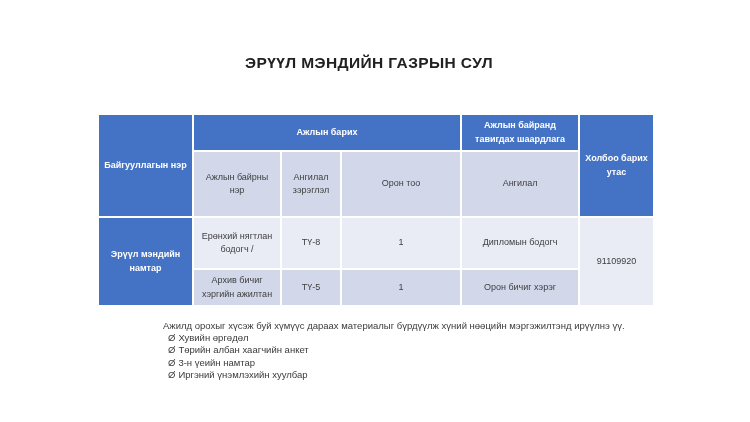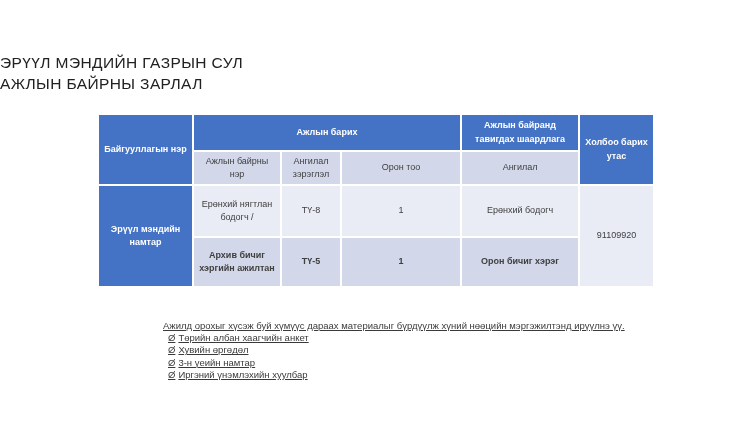--- a/index.html
+++ b/index.html
@@ -2,26 +2,26 @@
 <html><head>
 <meta charset="utf-8">
 <style>
   * { margin: 0; padding: 0; box-sizing: border-box; }
   html, body { width: 750px; height: 422px; background: #ffffff; overflow: hidden; }
   body { font-family: "Liberation Sans", "DejaVu Sans", sans-serif; position: relative; }
 
   .page-title {
     position: absolute;
     top: 52px; left: 0; width: 738px;
-    text-align: left;
+    text-align: center;
     font-size: 15.5px;
     line-height: 21px;
     letter-spacing: 0.4px;
     color: #212121;
-    font-weight: 400;
+    font-weight: 700;
   }
 
   table.vacancy {
     position: absolute;
     left: 97px; top: 113px;
     width: 558px;
     border-collapse: separate;
     border-spacing: 2px;
     table-layout: fixed;
   }
@@ -37,71 +37,69 @@
   td.band-a { background: #D2D8EA; color: #404040; }
   td.band-b { background: #E9EBF5; color: #404040; }
 
   .footer-block {
     position: absolute;
     left: 163px; top: 320px;
     width: 470px;
     font-size: 9.5px;
     line-height: 12.2px;
     color: #3a3a3a;
-    text-decoration: underline;
   }
   .footer-block .req-item { padding-left: 5px; }
   .bullet-glyph { margin-right: 3px; }
 </style>
 </head>
 <body>
 
 <div class="page-title">
   <div>ЭРҮҮЛ МЭНДИЙН ГАЗРЫН СУЛ</div>
-  <div>АЖЛЫН БАЙРНЫ ЗАРЛАЛ</div>
 </div>
 
 <table class="vacancy">
   <colgroup>
     <col style="width:93px">
     <col style="width:86px">
     <col style="width:58px">
     <col style="width:118px">
     <col style="width:116px">
     <col style="width:73px">
   </colgroup>
   <tbody>
       <tr style="height:35px;">
     <td class="blue" rowspan="2">Байгууллагын нэр</td>
     <td class="blue" colspan="3">Ажлын барих</td>
     <td class="blue">Ажлын байранд тавигдах шаардлага</td>
     <td class="blue" rowspan="2">Холбоо барих утас</td>
   </tr>
-  <tr style="height:32px;margin-top:40px;">
+  <tr style="height:64px;margin-top:40px;">
     <td class="band-a">Ажлын байрны нэр</td>
     <td class="band-a">Ангилал зэрэглэл</td>
     <td class="band-a">Орон тоо</td>
     <td class="band-a">Ангилал</td>
   </tr>
   <tr style="height:50px;">
     <td class="blue" rowspan="2">Эрүүл мэндийн намтар</td>
     <td class="band-b">Ерөнхий нягтлан бодогч /</td>
     <td class="band-b">ТҮ-8</td>
     <td class="band-b">1</td>
-    <td class="band-b">Ерөнхий бодогч</td>
+    <td class="band-b">Дипломын бодогч</td>
     <td class="band-b" rowspan="2">91109920</td>
   </tr>
-  <tr style="height:48px;font-weight:bold;">
+  <tr style="height:35px;">
     <td class="band-a">Архив бичиг хэргийн ажилтан</td>
     <td class="band-a">ТҮ-5</td>
     <td class="band-a">1</td>
     <td class="band-a">Орон бичиг хэрэг</td>
   </tr>
 </tbody>
   </table>
 
 <div class="footer-block">
   <div>Ажилд орохыг хүсэж буй хүмүүс дараах материалыг бүрдүүлж хүний нөөцийн мэргэжилтэнд ирүүлнэ үү.</div>
+  <div class="req-item"><span class="bullet-glyph">Ø</span><span>Хувийн өргөдөл</span></div>
   <div class="req-item"><span class="bullet-glyph">Ø</span><span>Төрийн албан хаагчийн анкет</span></div>
-  <div class="req-item"><span class="bullet-glyph">Ø</span><span>Хувийн өргөдөл</span></div>
   <div class="req-item"><span class="bullet-glyph">Ø</span><span>3-н үеийн намтар</span></div>
   <div class="req-item"><span class="bullet-glyph">Ø</span><span>Иргэний үнэмлэхийн хуулбар</span></div>
 </div>
 
 </body></html>

